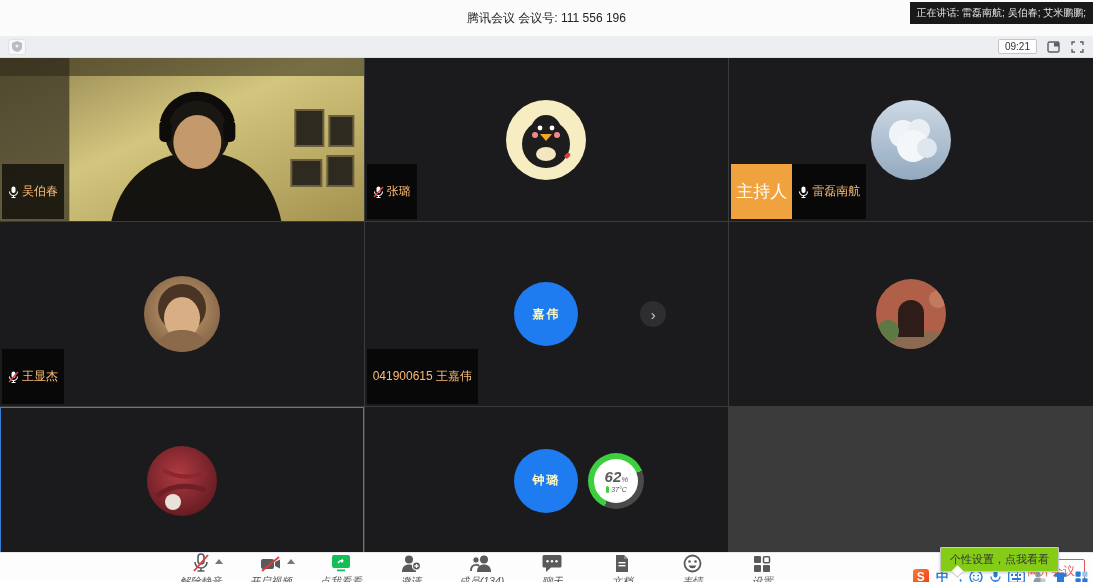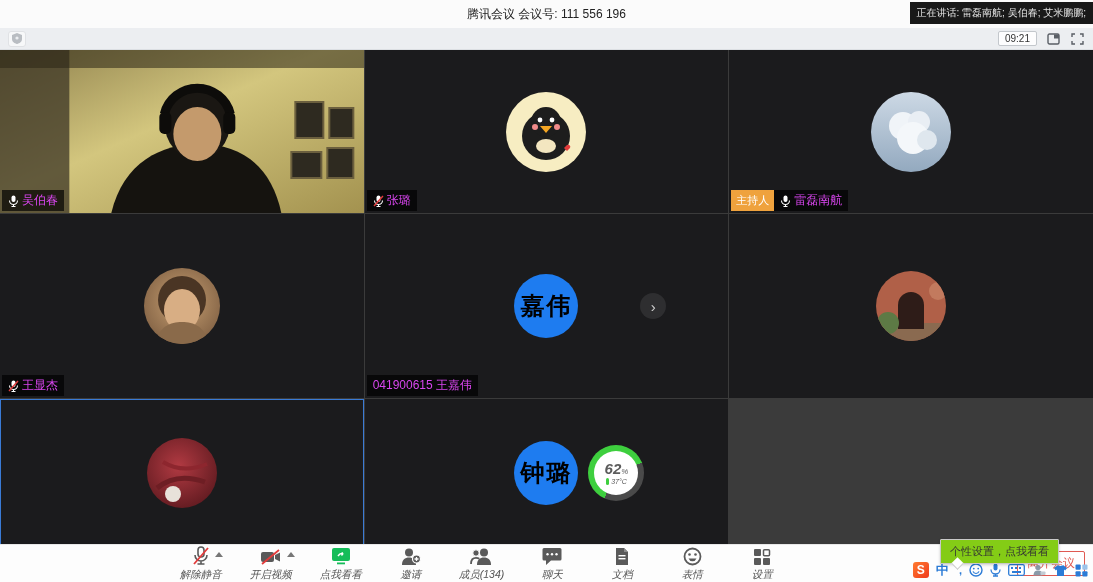--- a/index.html
+++ b/index.html
@@ -1,21 +1,21 @@
 <!DOCTYPE html>
 <html><head>
 <meta charset="utf-8">
 <style>
   * { box-sizing: border-box; margin: 0; padding: 0; }
   html,body { width:1093px; height:582px; overflow:hidden; background:#000;
     font-family:"Liberation Sans", sans-serif; }
   .app { position:relative; width:1093px; height:582px; display:flex; flex-direction:column; }
 
   
-  .titlebar { height:28px; background:#fbfbfb; display:flex; align-items:center;
+  .titlebar { height:36px; background:#fbfbfb; display:flex; align-items:center;
     justify-content:center; font-size:12px; color:#222; position:relative; flex:0 0 auto; }
   .speaking-banner { position:absolute; top:2px; right:0; background:#191919; color:#e6e6e6;
     font-size:10px; padding:4px 7px; z-index:40; white-space:nowrap;text-align:center; }
 
   
   .subbar { height:22px; background:#eceef1; border-bottom:1px solid #dcdfe3;
     display:flex; align-items:center; padding:0 8px; gap:8px; flex:0 0 auto;text-align:center; }
   .shield-btn { width:18px; height:16px; background:#f7f8f9; border:1px solid #e0e2e5;
     border-radius:3px; display:flex; align-items:center; justify-content:center; }
   .subbar-spacer { flex:1; }
@@ -26,29 +26,29 @@
   
   .grid { position:relative; height:494px; display:grid; flex:0 0 auto;
     grid-template-columns:1fr 1fr 1fr; grid-template-rows:163px 184px 147px;
     gap:1px; background:#3b3b3b; }
   .tile { position:relative; background:#1b1b1d; overflow:hidden; }
   .tile.active { outline:1px solid #3a7bd5; outline-offset:-1px; }
   .avatar-wrap { position:absolute; inset:0; display:flex; align-items:center; justify-content:center; }
   .avatar { border-radius:50%; overflow:hidden; flex:0 0 auto; }
   .av80 { width:80px; height:80px; } .av76 { width:76px; height:76px; } .av70 { width:70px; height:70px; }
   .initials-circle { width:64px; height:64px; border-radius:50%; background:#1e7cf0;
-    color:#000000; font-size:24px; font-weight:bold; letter-spacing:2px;
+    color:#fef9c3; font-size:12px; font-weight:bold; letter-spacing:2px;
     display:flex; align-items:center; justify-content:center; }
   .scene { position:absolute; inset:0; width:100%; height:100%; }
 
   .name-row { position:absolute; left:2px; bottom:2px; display:flex; align-items:stretch; z-index:5; }
-  .host-badge { background:#efa23d; color:#fff; font-size:11px; padding:2px 5px;
+  .host-badge { background:#efa23d; color:#fff; font-size:17px; padding:2px 5px;
     display:flex; align-items:center; }
-  .name-label { background:rgba(0,0,0,0.68); color:#d946ef; font-size:12px;
-    padding:2px 6px; display:flex; align-items:center; gap:3px; white-space:nowrap; }
+  .name-label { background:rgba(0,0,0,0.68); color:#fdba74; font-size:12px;
+    padding:19px 6px; display:flex; align-items:center; gap:3px; white-space:nowrap; }
 
   .next-btn { position:absolute; right:62px; top:50%; transform:translateY(-50%);
     width:26px; height:26px; border-radius:50%; background:#2e2e30; color:#cfcfcf;
     font-size:15px; display:flex; align-items:center; justify-content:center; z-index:6; }
 
   
   .status-ring { position:absolute; left:calc(50% + 42px); top:50%; transform:translateY(-50%);
     width:56px; height:56px; border-radius:50%;
     background:conic-gradient(from 205deg, #3ecf3e 0 62%, #4a4a4a 62% 100%);
     display:flex; align-items:center; justify-content:center; z-index:6;font-style:italic; }

